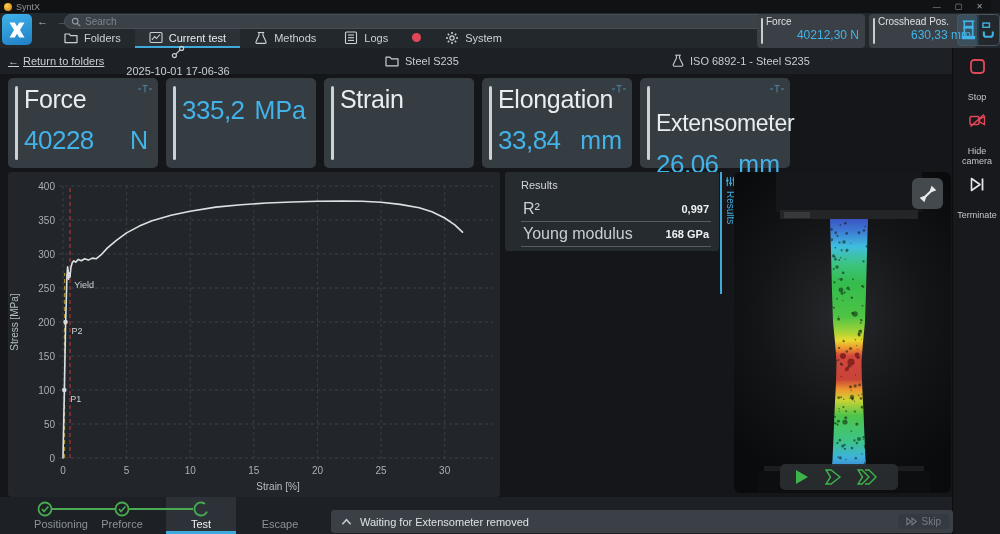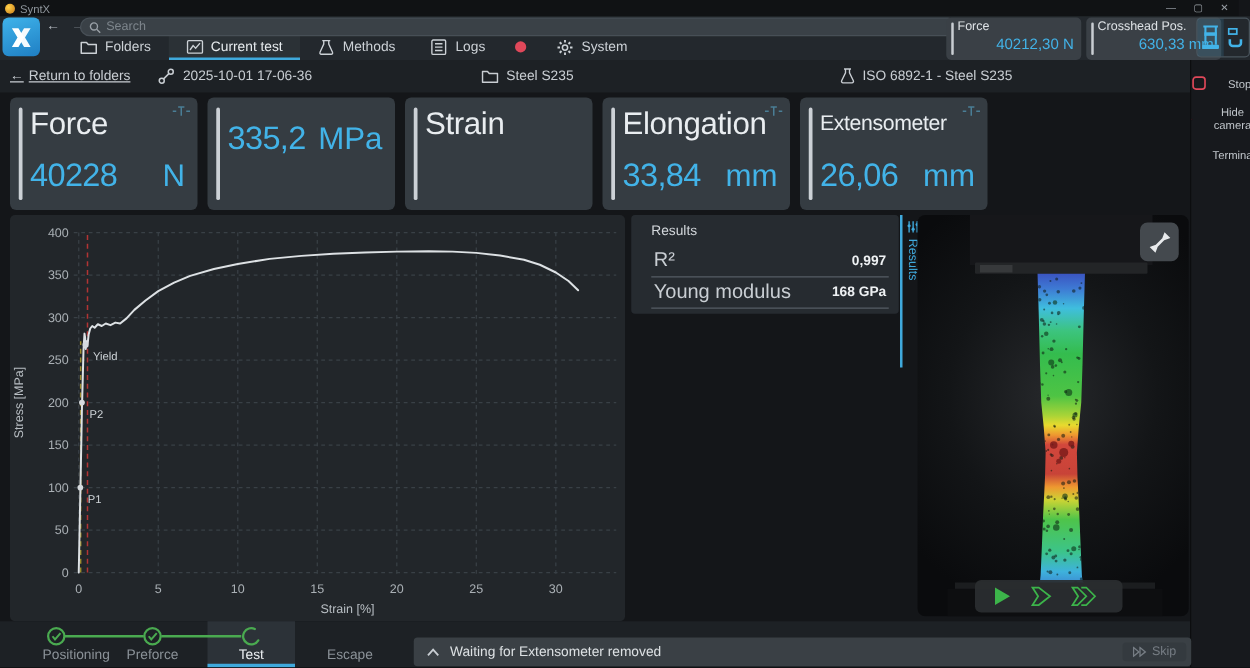--- a/index.html
+++ b/index.html
@@ -35,33 +35,33 @@
   .readout:before{content:"";position:absolute;left:4px;top:4px;bottom:4px;width:2px;background:#c8cdd2;border-radius:1px;}
   .readout .rl{font-size:10px;color:#dde1e5;white-space:nowrap;}
   .readout .rv{font-size:12px;color:#42b3e8;text-align:right;margin-top:1px;white-space:nowrap;}
   #device-icons{left:957px;top:1px;width:41px;height:30px;border:1px solid #49545c;border-radius:4px;
                 display:flex;align-items:center;}
   #device-icons .cell{flex:1;height:100%;display:flex;align-items:center;justify-content:center;}
   #device-icons .cell.sel{background:rgba(66,179,232,.14);}
   
   #infobar{left:0;top:48px;width:952px;height:26px;background:#1d2125;display:flex;align-items:center;font-size:11px;color:#c9ced3;}
   #return-link{margin-left:8px;text-decoration:underline;display:flex;gap:4px;align-items:center;cursor:pointer;}
-  #chain-wrap{margin-left:22px;display:flex;align-items:center;gap:6px;}
+  #chain-wrap{margin-left:22px;display:flex;align-items:center;gap:6px;flex-direction:column;}
   #folder-wrap{position:absolute;left:385px;display:flex;align-items:center;gap:6px;}
   #method-wrap{position:absolute;left:672px;display:flex;align-items:center;gap:6px;}
   
   #sidebar{left:952px;top:48px;width:48px;height:486px;background:#17191d;border-left:1px solid rgba(0,0,0,.45);}
-  .side-btn{display:flex;flex-direction:row;align-items:center;gap:17px;margin-top:10px;cursor:pointer;}
+  .side-btn{display:flex;flex-direction:column;align-items:center;gap:17px;margin-top:10px;cursor:pointer;}
   .side-btn .sl{font-size:9px;color:#c2c7cc;text-align:center;line-height:10px;white-space:pre-line;}
   
   #cards{left:8px;top:78px;display:flex;gap:8px;}
   .card{width:150px;height:90px;background:#353c42;border-radius:5px;position:relative;padding:6px 10px 8px 16px;box-sizing:border-box;}
   .card:before{content:"";position:absolute;left:7px;top:8px;bottom:8px;width:3px;background:#ccd1d6;border-radius:2px;}
   .card .ct{font-size:25px;font-weight:400;color:#e9edf0;letter-spacing:-.3px;line-height:30px;}
-  .card:nth-child(5) .ct{font-size:17px;line-height:30px;}
+  .card:nth-child(5) .ct{font-size:23px;line-height:30px;margin-top:24px;}
   .card .cv-row{display:flex;justify-content:space-between;align-items:baseline;margin-top:11px;}
   .card .cv{font-size:26px;color:#42b3e8;letter-spacing:-.5px;}
   .card .cu{font-size:25px;color:#42b3e8;}
   .card .tare{position:absolute;right:6px;top:6px;}
   
   #chart-panel{left:8px;top:172px;width:492px;height:325px;background:#22262a;border-radius:4px;}
   
   #results-panel{left:505px;top:172px;width:214px;background:#262b30;border-radius:3px;padding:5px 0 4px 0;}
   #results-title{font-size:11px;color:#d3d7db;padding:2px 16px 6px 16px;}
   .res-row{display:flex;justify-content:space-between;align-items:center;margin:0 8px 0 16px;

